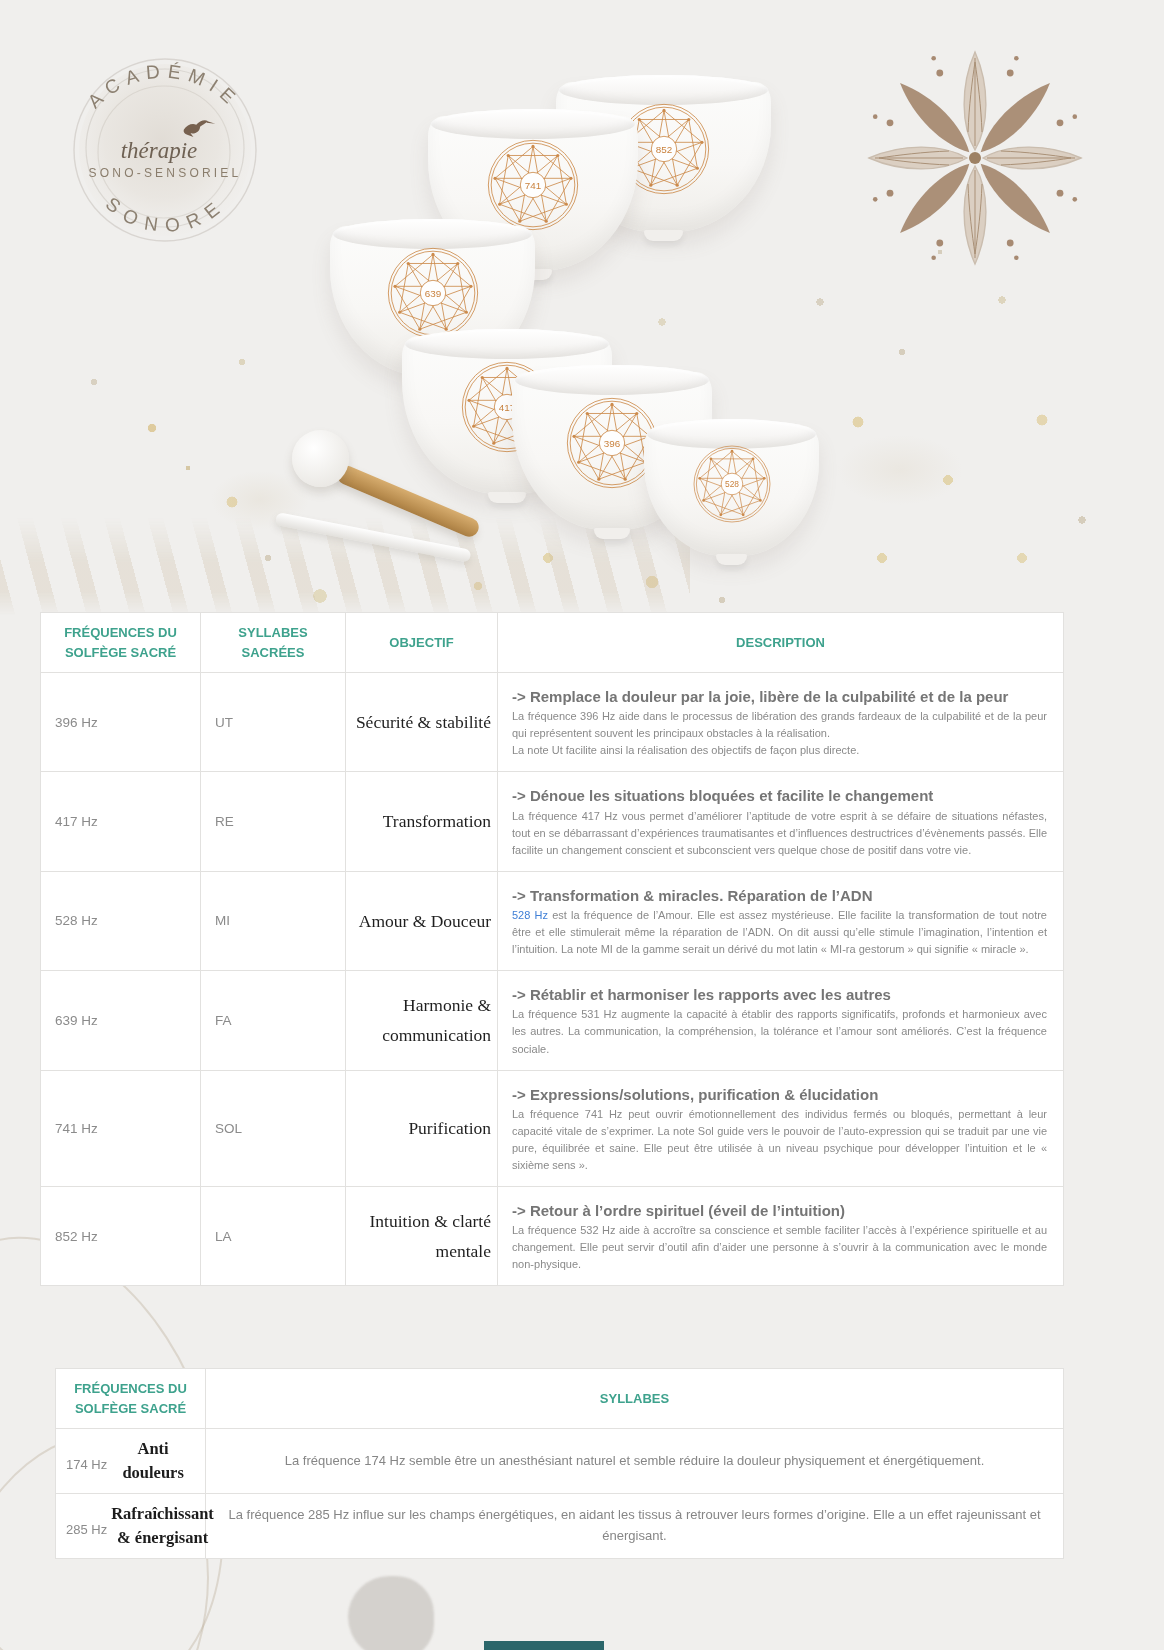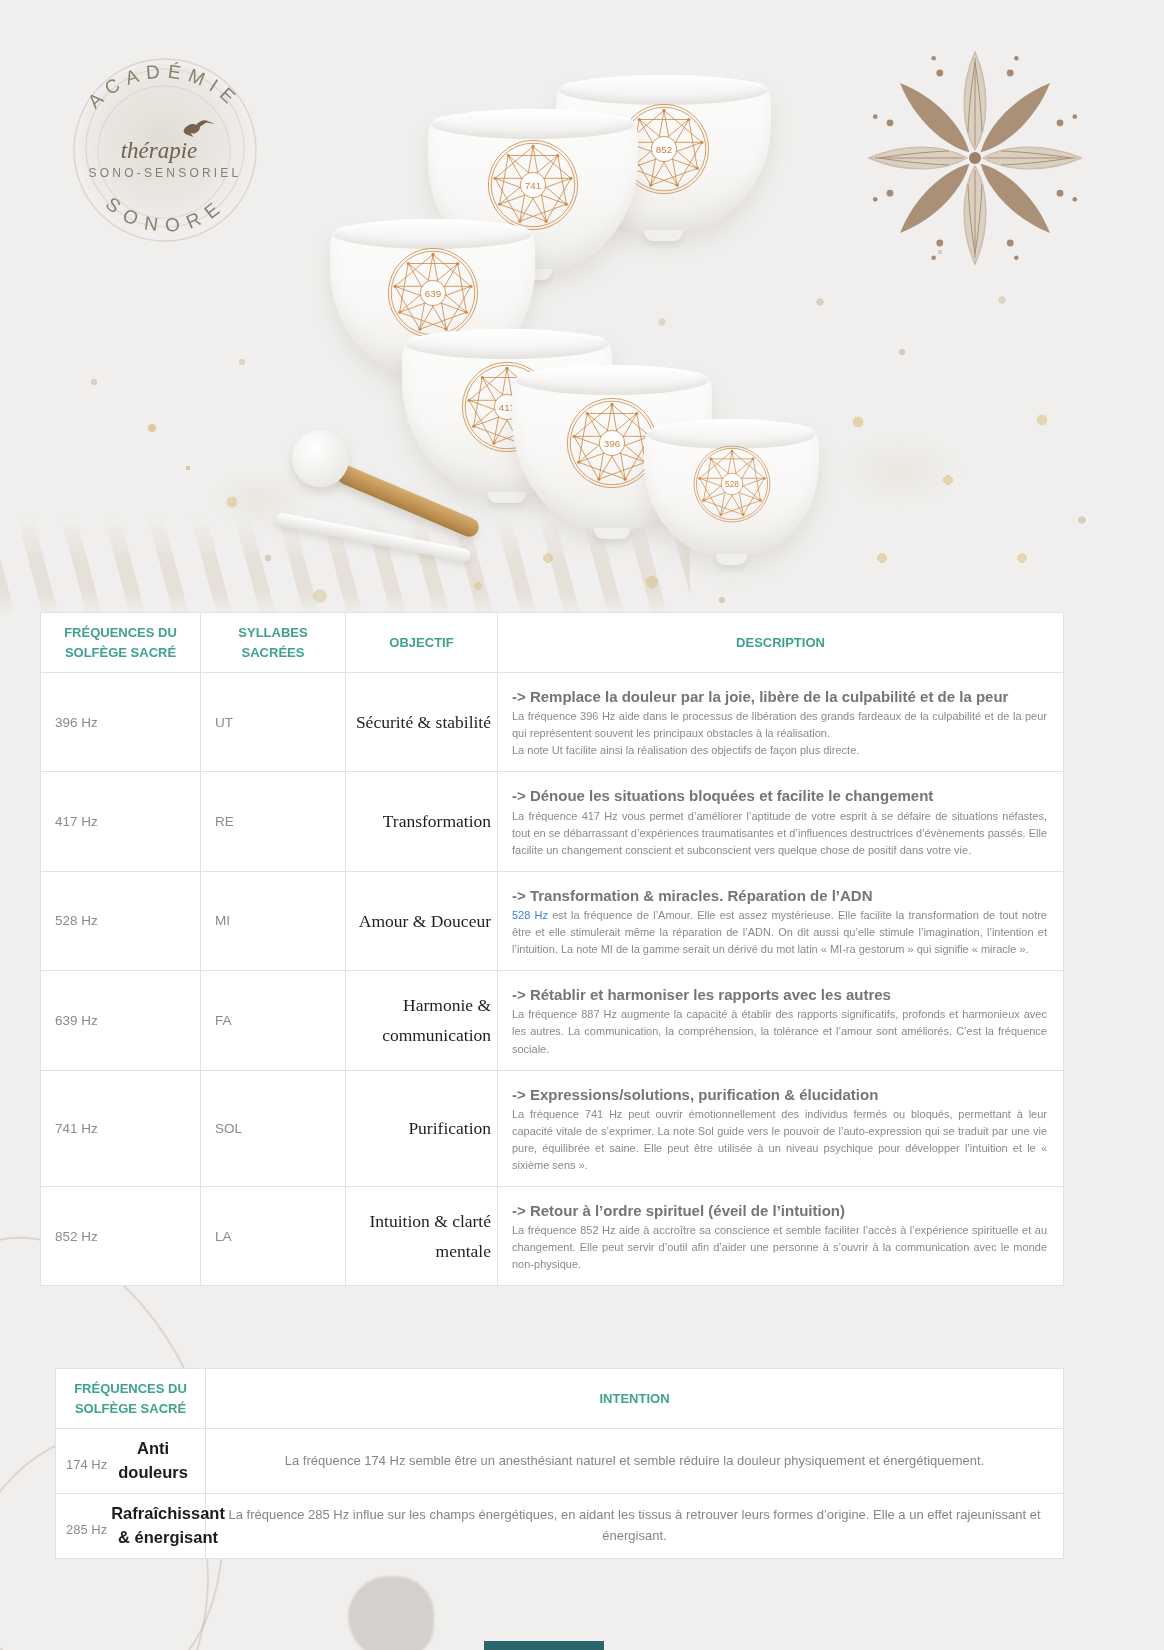--- a/index.html
+++ b/index.html
@@ -91,21 +91,21 @@
   .cell-freq,.cell-syl{color:#8b8b8b;font-size:13.5px;text-align:left;padding:10px 14px;}
   .cell-obj{font-family:"Liberation Serif",serif;font-size:17.5px;color:#1f1f1f;text-align:right;
             line-height:1.75;padding:8px 6px;}
   .cell-desc{padding:12px 16px 12px 14px;}
   .d-head{color:#757575;font-size:15px;font-weight:bold;line-height:1.55;}
   .d-body{color:#8a8a8a;font-size:11px;line-height:1.55;text-align:justify;white-space:pre-line;}
   .d-link{color:#3f7fd6;cursor:pointer;}
   .t2 .name-cell{padding:8px 10px;}
   .name-wrap{display:flex;align-items:center;gap:4px;}
   .name-wrap .fq{color:#8b8b8b;font-size:13px;white-space:nowrap;margin-top:8px;}
-  .name-wrap .nm{flex:1;text-align:center;font-family:Liberation Sans, sans-serif;font-weight:bold;
+  .name-wrap .nm{flex:1;text-align:center;font-family:Liberation Serif, serif;font-weight:bold;
                  font-size:16.5px;color:#1c1c1c;line-height:1.45;}
   .cell-intent{color:#868686;font-size:13px;line-height:1.6;padding:10px 14px;text-align:center;}
 </style>
 </head>
 <body>
 
 <div class="page">
 
   <div class="speckles"></div>
   <div class="rays"></div>
@@ -455,53 +455,53 @@
         <div class="d-head">-&gt; Transformation &amp; miracles. Réparation de l’ADN</div>
         <div class="d-body"><span class="d-link">528 Hz</span> <span>est la fréquence de l’Amour. Elle est assez mystérieuse. Elle facilite la transformation de tout notre être et elle stimulerait même la réparation de l’ADN. On dit aussi qu’elle stimule l’imagination, l’intention et l’intuition. La note MI de la gamme serait un dérivé du mot latin « MI-ra gestorum » qui signifie « miracle ».</span></div>
       </td>
     </tr>
     <tr>
       <td class="cell-freq">639 Hz</td>
       <td class="cell-syl">FA</td>
       <td class="cell-obj">Harmonie &amp; communication</td>
       <td class="cell-desc">
         <div class="d-head">-&gt; Rétablir et harmoniser les rapports avec les autres</div>
-        <div class="d-body">La fréquence 887 Hz augmente la capacité à établir des rapports significatifs, profonds et harmonieux avec les autres. La communication, la compréhension, la tolérance et l’amour sont améliorés. C’est la fréquence sociale.</div>
+        <div class="d-body">La fréquence 531 Hz augmente la capacité à établir des rapports significatifs, profonds et harmonieux avec les autres. La communication, la compréhension, la tolérance et l’amour sont améliorés. C’est la fréquence sociale.</div>
       </td>
     </tr>
     <tr>
       <td class="cell-freq">741 Hz</td>
       <td class="cell-syl">SOL</td>
       <td class="cell-obj">Purification</td>
       <td class="cell-desc">
         <div class="d-head">-&gt; Expressions/solutions, purification &amp; élucidation</div>
         <div class="d-body">La fréquence 741 Hz peut ouvrir émotionnellement des individus fermés ou bloqués, permettant à leur capacité vitale de s’exprimer. La note Sol guide vers le pouvoir de l’auto-expression qui se traduit par une vie pure, équilibrée et saine. Elle peut être utilisée à un niveau psychique pour développer l’intuition et le « sixième sens ».</div>
       </td>
     </tr>
     <tr>
       <td class="cell-freq">852 Hz</td>
       <td class="cell-syl">LA</td>
       <td class="cell-obj">Intuition &amp; clarté mentale</td>
       <td class="cell-desc">
         <div class="d-head">-&gt; Retour à l’ordre spirituel (éveil de l’intuition)</div>
-        <div class="d-body">La fréquence 852 Hz aide à accroître sa conscience et semble faciliter l’accès à l’expérience spirituelle et au changement. Elle peut servir d’outil afin d’aider une personne à s’ouvrir à la communication avec le monde non-physique.</div>
+        <div class="d-body">La fréquence 532 Hz aide à accroître sa conscience et semble faciliter l’accès à l’expérience spirituelle et au changement. Elle peut servir d’outil afin d’aider une personne à s’ouvrir à la communication avec le monde non-physique.</div>
       </td>
     </tr>
   </tbody>
     </table>
 
   <table class="tbl t2">
     <colgroup>
         <col style="width:150px">
         <col style="width:858px">
       </colgroup>
     <tbody>
         <tr>
       <th>FRÉQUENCES DU SOLFÈGE SACRÉ</th>
-      <th>INTENTION</th>
+      <th>SYLLABES</th>
     </tr>
     <tr>
       <td class="name-cell">
         <div class="name-wrap">
               <span class="fq">174 Hz</span>
               <span class="nm">Anti douleurs</span>
             </div>
       </td>
       <td class="cell-intent">La fréquence 174 Hz semble être un anesthésiant naturel et semble réduire la douleur physiquement et énergétiquement.</td>
     </tr>

